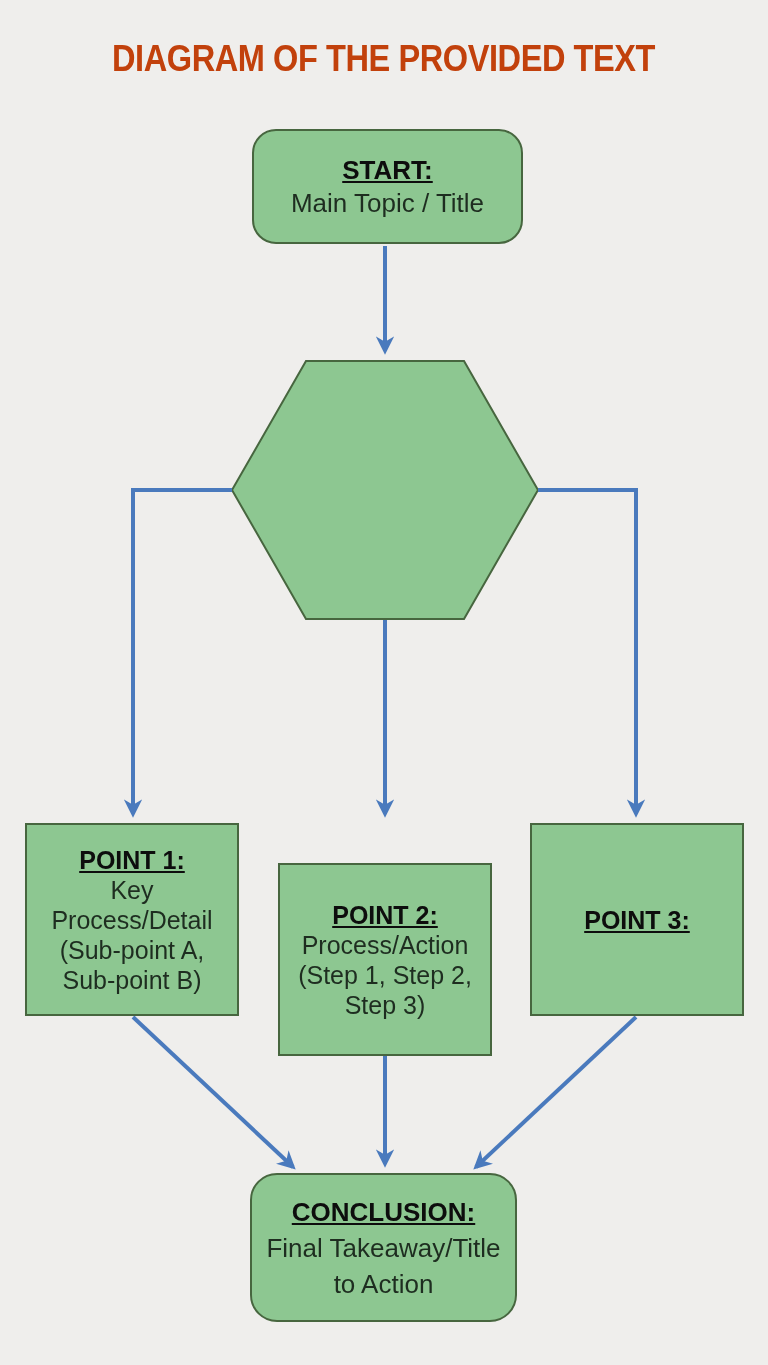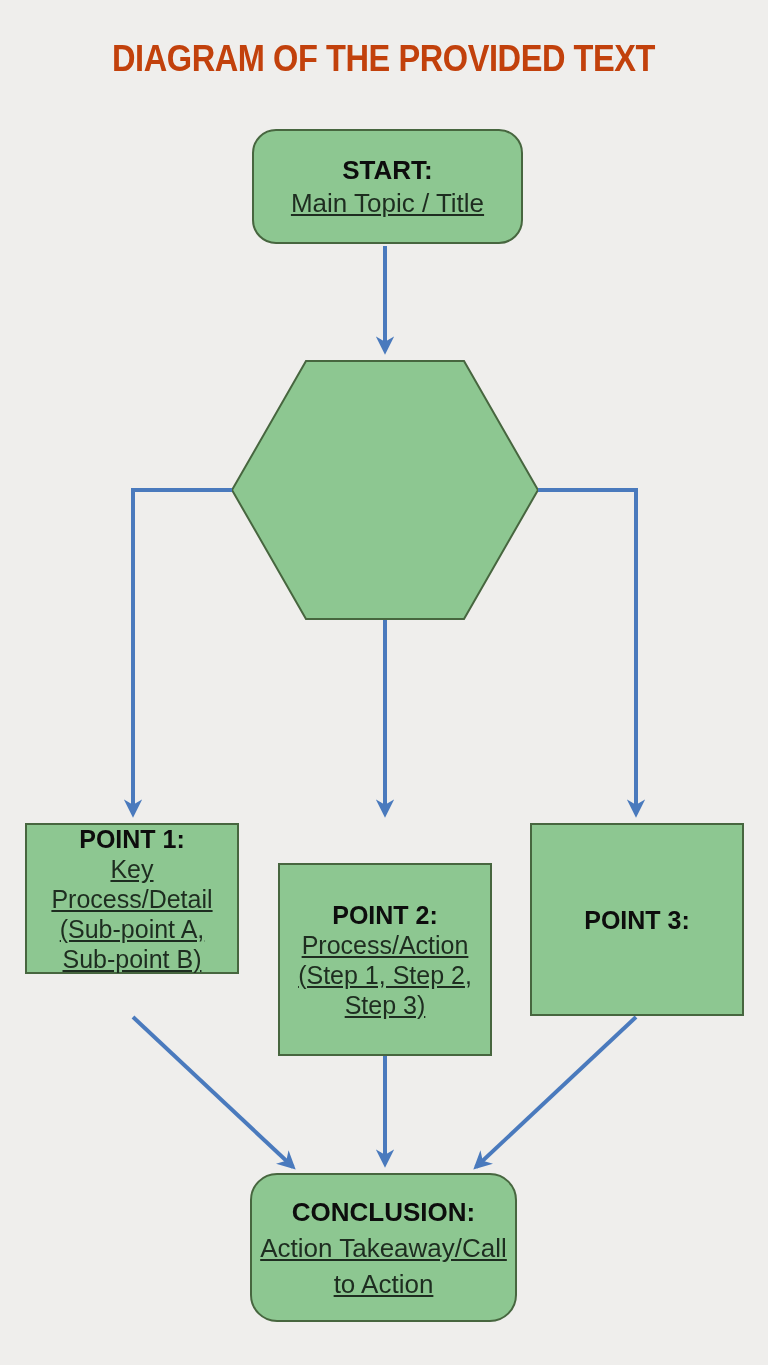--- a/index.html
+++ b/index.html
@@ -54,40 +54,40 @@
     justify-content: center;
     text-align: center;
     color: var(--node_text, #1e2d20);
     font-size: 25px;
     line-height: 30px;
   }
   .node-title {
     font-weight: bold;
     color: #0d0d0d;
     white-space: nowrap;
+    text-decoration: underline;
   }
   .node-body {
     white-space: pre-line;
-    text-decoration: underline;
   }
   .node-start {
     left: 252px; top: 129px;
     width: 271px; height: 115px;
     border-radius: 24px;
     font-size: 26px; line-height: 33px;
   }
   .node-summary {
     left: 232px; top: 361px;
     width: 306px; height: 258px;
     background: transparent;
     border: none;
     font-size: 26px; line-height: 32px;
   }
   .node-summary .inner { transform: translateY(-13px); }
-  .node-point1 { left: 25px;  top: 823px; width: 214px; height: 151px; }
+  .node-point1 { left: 25px;  top: 823px; width: 214px; height: 193px; }
   .node-point2 { left: 278px; top: 823px; width: 214px; height: 193px; margin-top: 40px; }
   .node-point3 { left: 530px; top: 823px; width: 214px; height: 193px; align-items: center; }
   .node-conclusion {
     left: 250px; top: 1173px;
     width: 267px; height: 149px;
     border-radius: 27px;
     font-size: 26px; line-height: 36px;
   }
 </style>
 </head>
@@ -137,17 +137,17 @@
 (Step 1, Step 2,
 Step 3)</div>
   </div>
 
   <div class="node node-point3">
     <div class="node-title">POINT 3:</div>
   </div>
 
   <div class="node node-conclusion">
     <div class="node-title">CONCLUSION:</div>
-    <div class="node-body">Action Takeaway/Call
+    <div class="node-body">Final Takeaway/Title
 to Action</div>
   </div>
 
 </div>
 
 </body></html>

